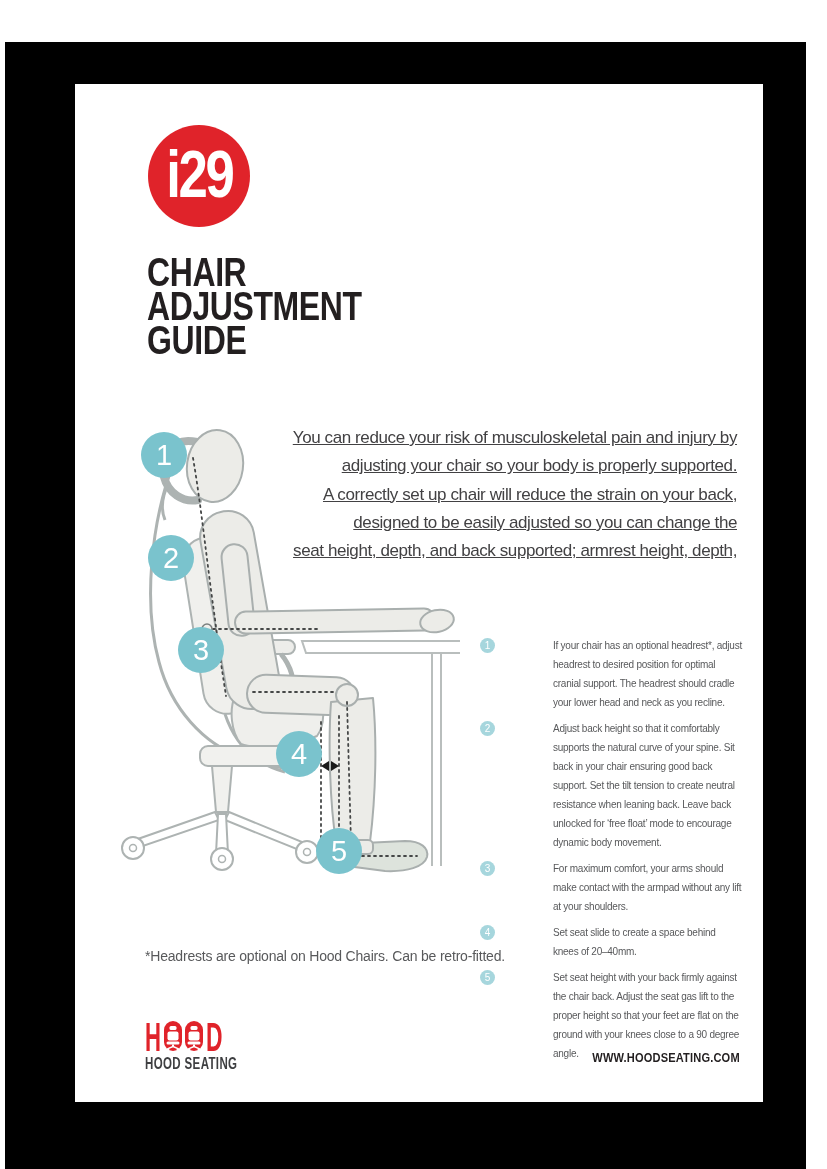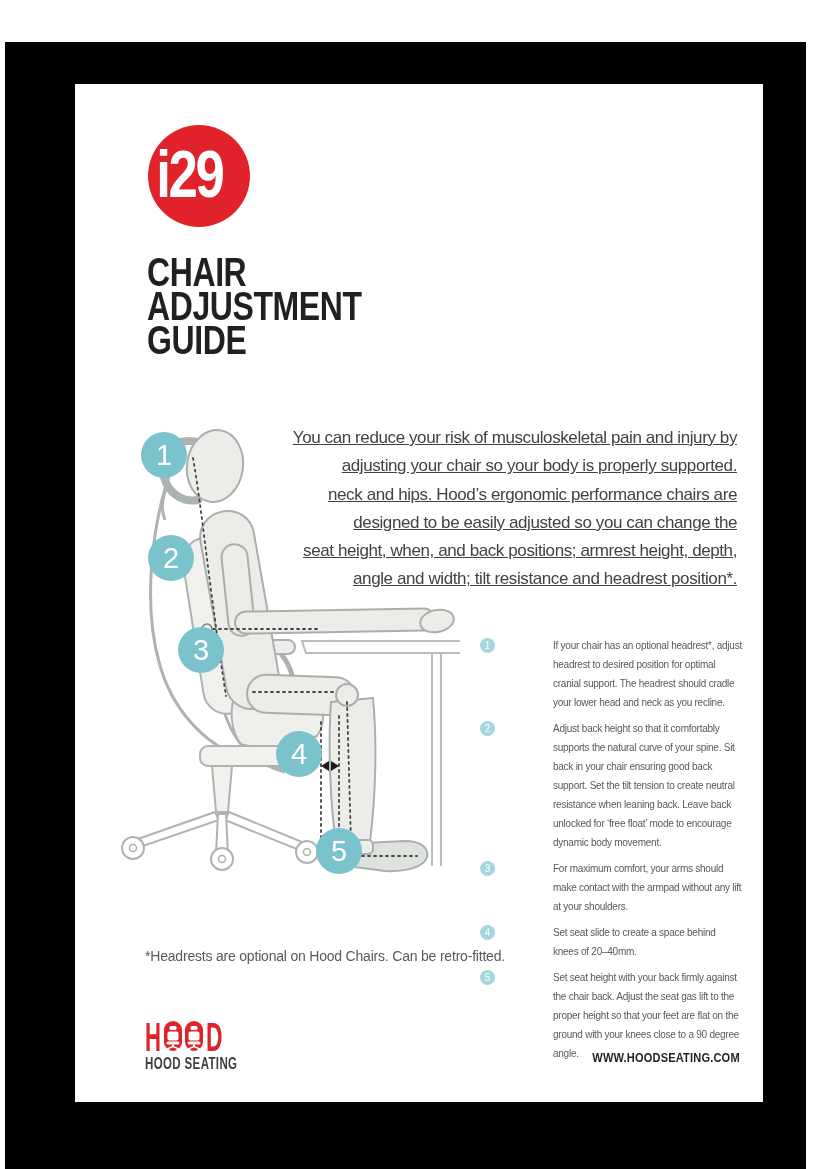--- a/index.html
+++ b/index.html
@@ -5,21 +5,21 @@
   html,body{margin:0;padding:0;}
   body{
     width:827px;height:1169px;position:relative;background:#ffffff;
     font-family:"Liberation Sans", sans-serif;overflow:hidden;
   }
   .frame{position:absolute;left:5px;top:42px;width:801px;height:1127px;background:#000;}
   .page{position:absolute;left:75px;top:84px;width:688px;height:1018px;background:#fff;}
 
   
   .badge{position:absolute;left:73px;top:41px;width:102px;height:102px;border-radius:50%;
-    background:#E0232A;display:flex;align-items:center;}
+    background:#E0232A;display:flex;align-items:center;justify-content:center;}
   .badge-label{color:#fff;font-weight:700;font-size:66px;letter-spacing:-3px;
     transform:scaleX(0.8);line-height:1;padding-bottom:4px;}
 
   
   .title{position:absolute;left:72px;top:171px;color:#231F20;font-weight:700;
     font-size:40px;line-height:34px;transform:scaleX(0.8);transform-origin:left top;
     letter-spacing:-0.5px;white-space:nowrap;}
 
   
   .intro{position:absolute;right:26px;top:340px;text-align:right;color:#424143;
@@ -68,24 +68,23 @@
 
   <div class="title">
     <div>CHAIR</div>
     <div>ADJUSTMENT</div>
     <div>GUIDE</div>
   </div>
 
   <div class="intro">
     <div>You can reduce your risk of musculoskeletal pain and injury by</div>
     <div>adjusting your chair so your body is properly supported.</div>
-    <div>neck and hips. Hood’s ergonomic performance chairs are</div>
+    <div>A correctly set up chair will reduce the strain on your back,</div>
     <div>designed to be easily adjusted so you can change the</div>
-    <div>seat height, when, and back positions; armrest height, depth,</div>
-    <div>angle and width; tilt resistance and headrest position*.</div>
+    <div>seat height, depth, and back supported; armrest height, depth,</div>
   </div>
 
   <svg class="illu" viewBox="0 0 390 490">
 
     <g stroke="#b9bebd" stroke-width="2" fill="none">
       <path d="M375 227 L217 227 L221 239 L375 239"></path>
       <path d="M347 239 L347 452"></path>
       <path d="M356 239 L356 452"></path>
     </g>
 

